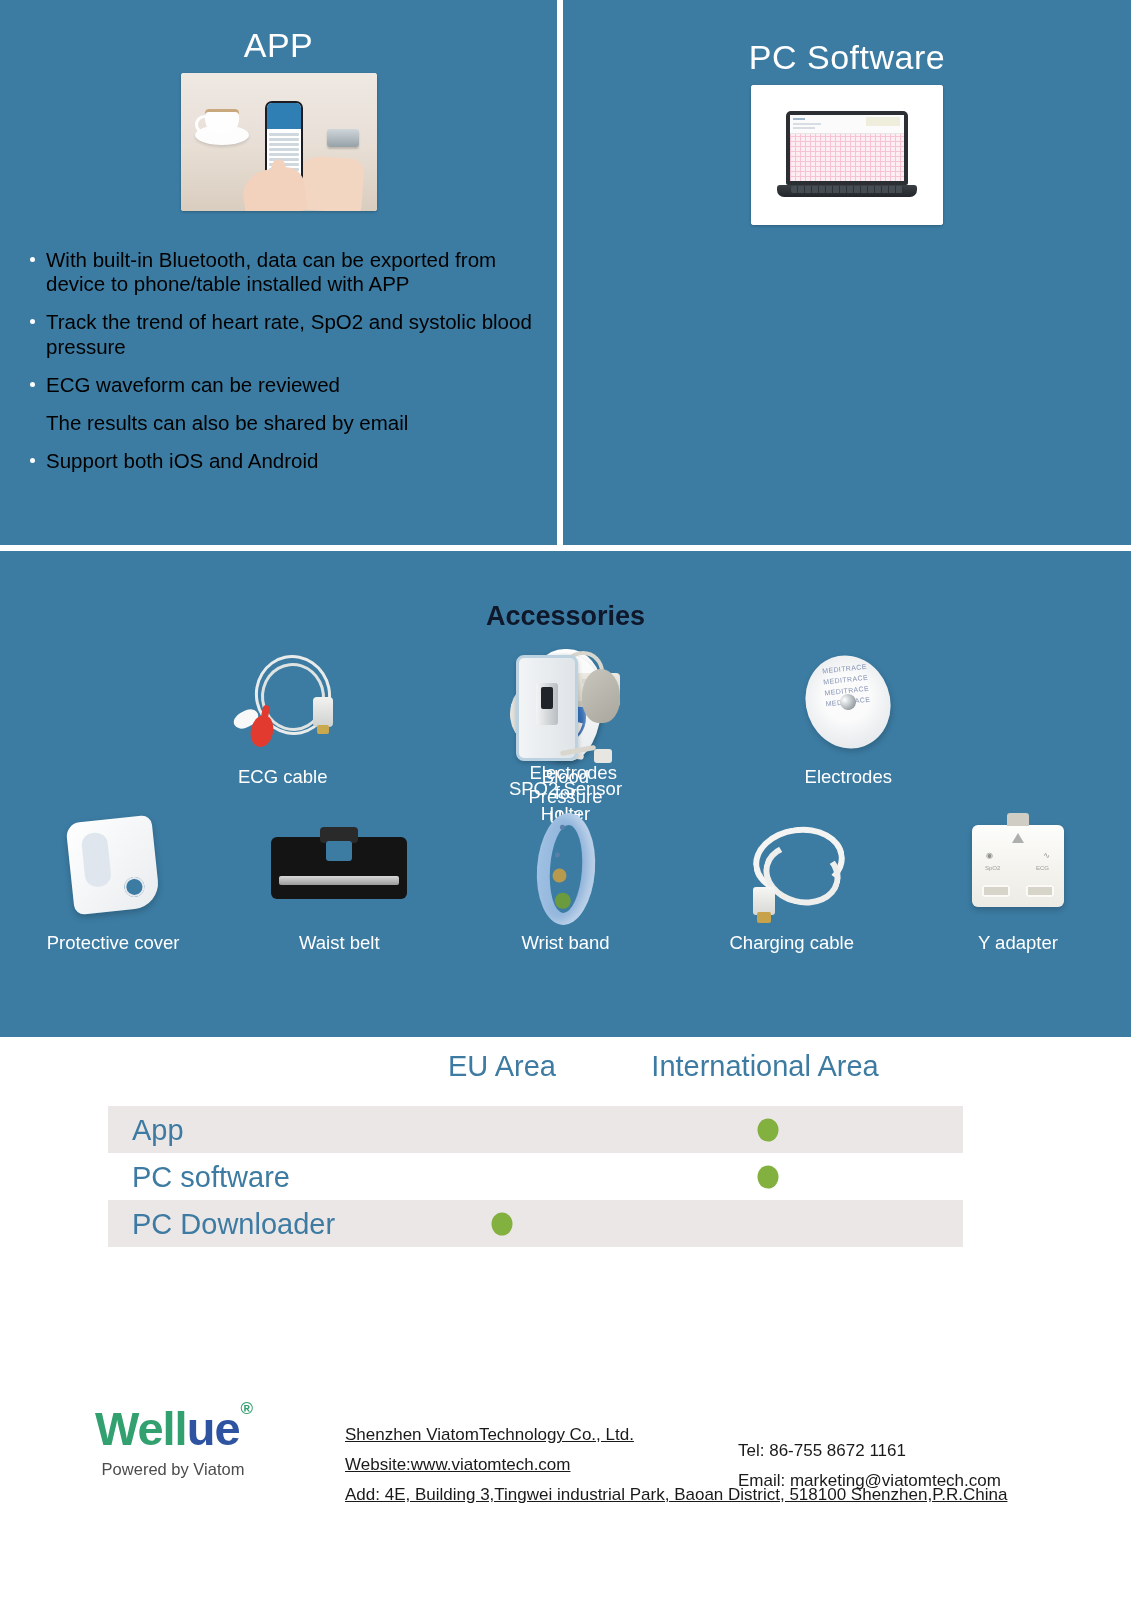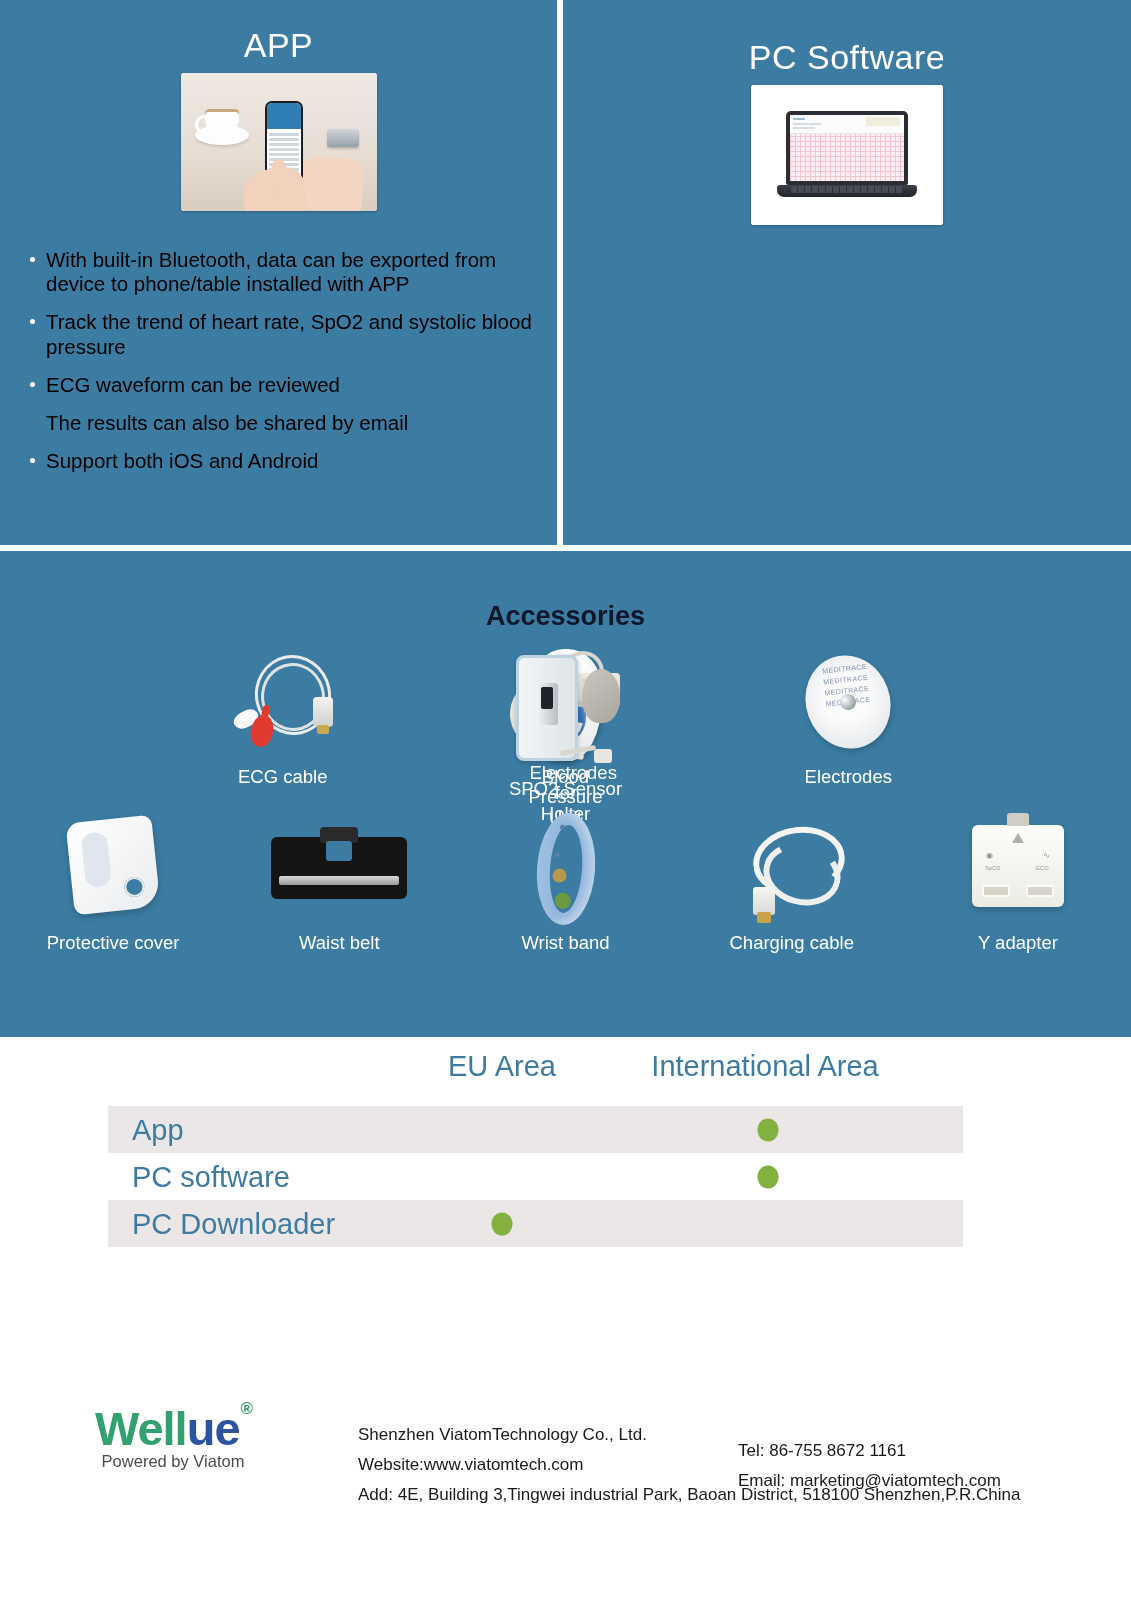--- a/index.html
+++ b/index.html
@@ -175,24 +175,24 @@
   .avail-row .dot.eu{left:394px;}
   .avail-row .dot.intl{left:660px;}
 
   
   .footer{position:absolute;left:0;top:1405px;width:1131px;}
   .logo{position:absolute;left:78px;top:0;width:190px;text-align:center;}
   .logo-word{font-size:47px;font-weight:bold;letter-spacing:-1px;line-height:1;position:relative;display:inline-block;}
   .logo-word .g{color:#33a06f;}
   .logo-word .b{color:#2e53a0;}
   .logo-word .reg{color:#33a06f;font-size:17px;vertical-align:super;position:relative;top:-14px;left:1px;}
-  .logo-sub{margin-top:0;font-size:16.5px;color:#4c4c4c;}
+  .logo-sub{margin-top:8px;font-size:16.5px;color:#4c4c4c;}
   .contact{position:absolute;left:345px;top:14px;width:740px;color:#1a1a1a;font-size:17px;line-height:1.9;}
   .contact .line{position:relative;height:30px;}
-  .contact .c-left{position:absolute;left:13px;top:0;}
+  .contact .c-left{position:absolute;left:0;top:0;text-decoration:underline;}
   .contact .c-right{position:absolute;left:393px;top:16px;}
   .contact .full{position:relative;}
 </style>
 </head>
 <body>
 
 <div class="page">
 
   <div class="top-band">
 

